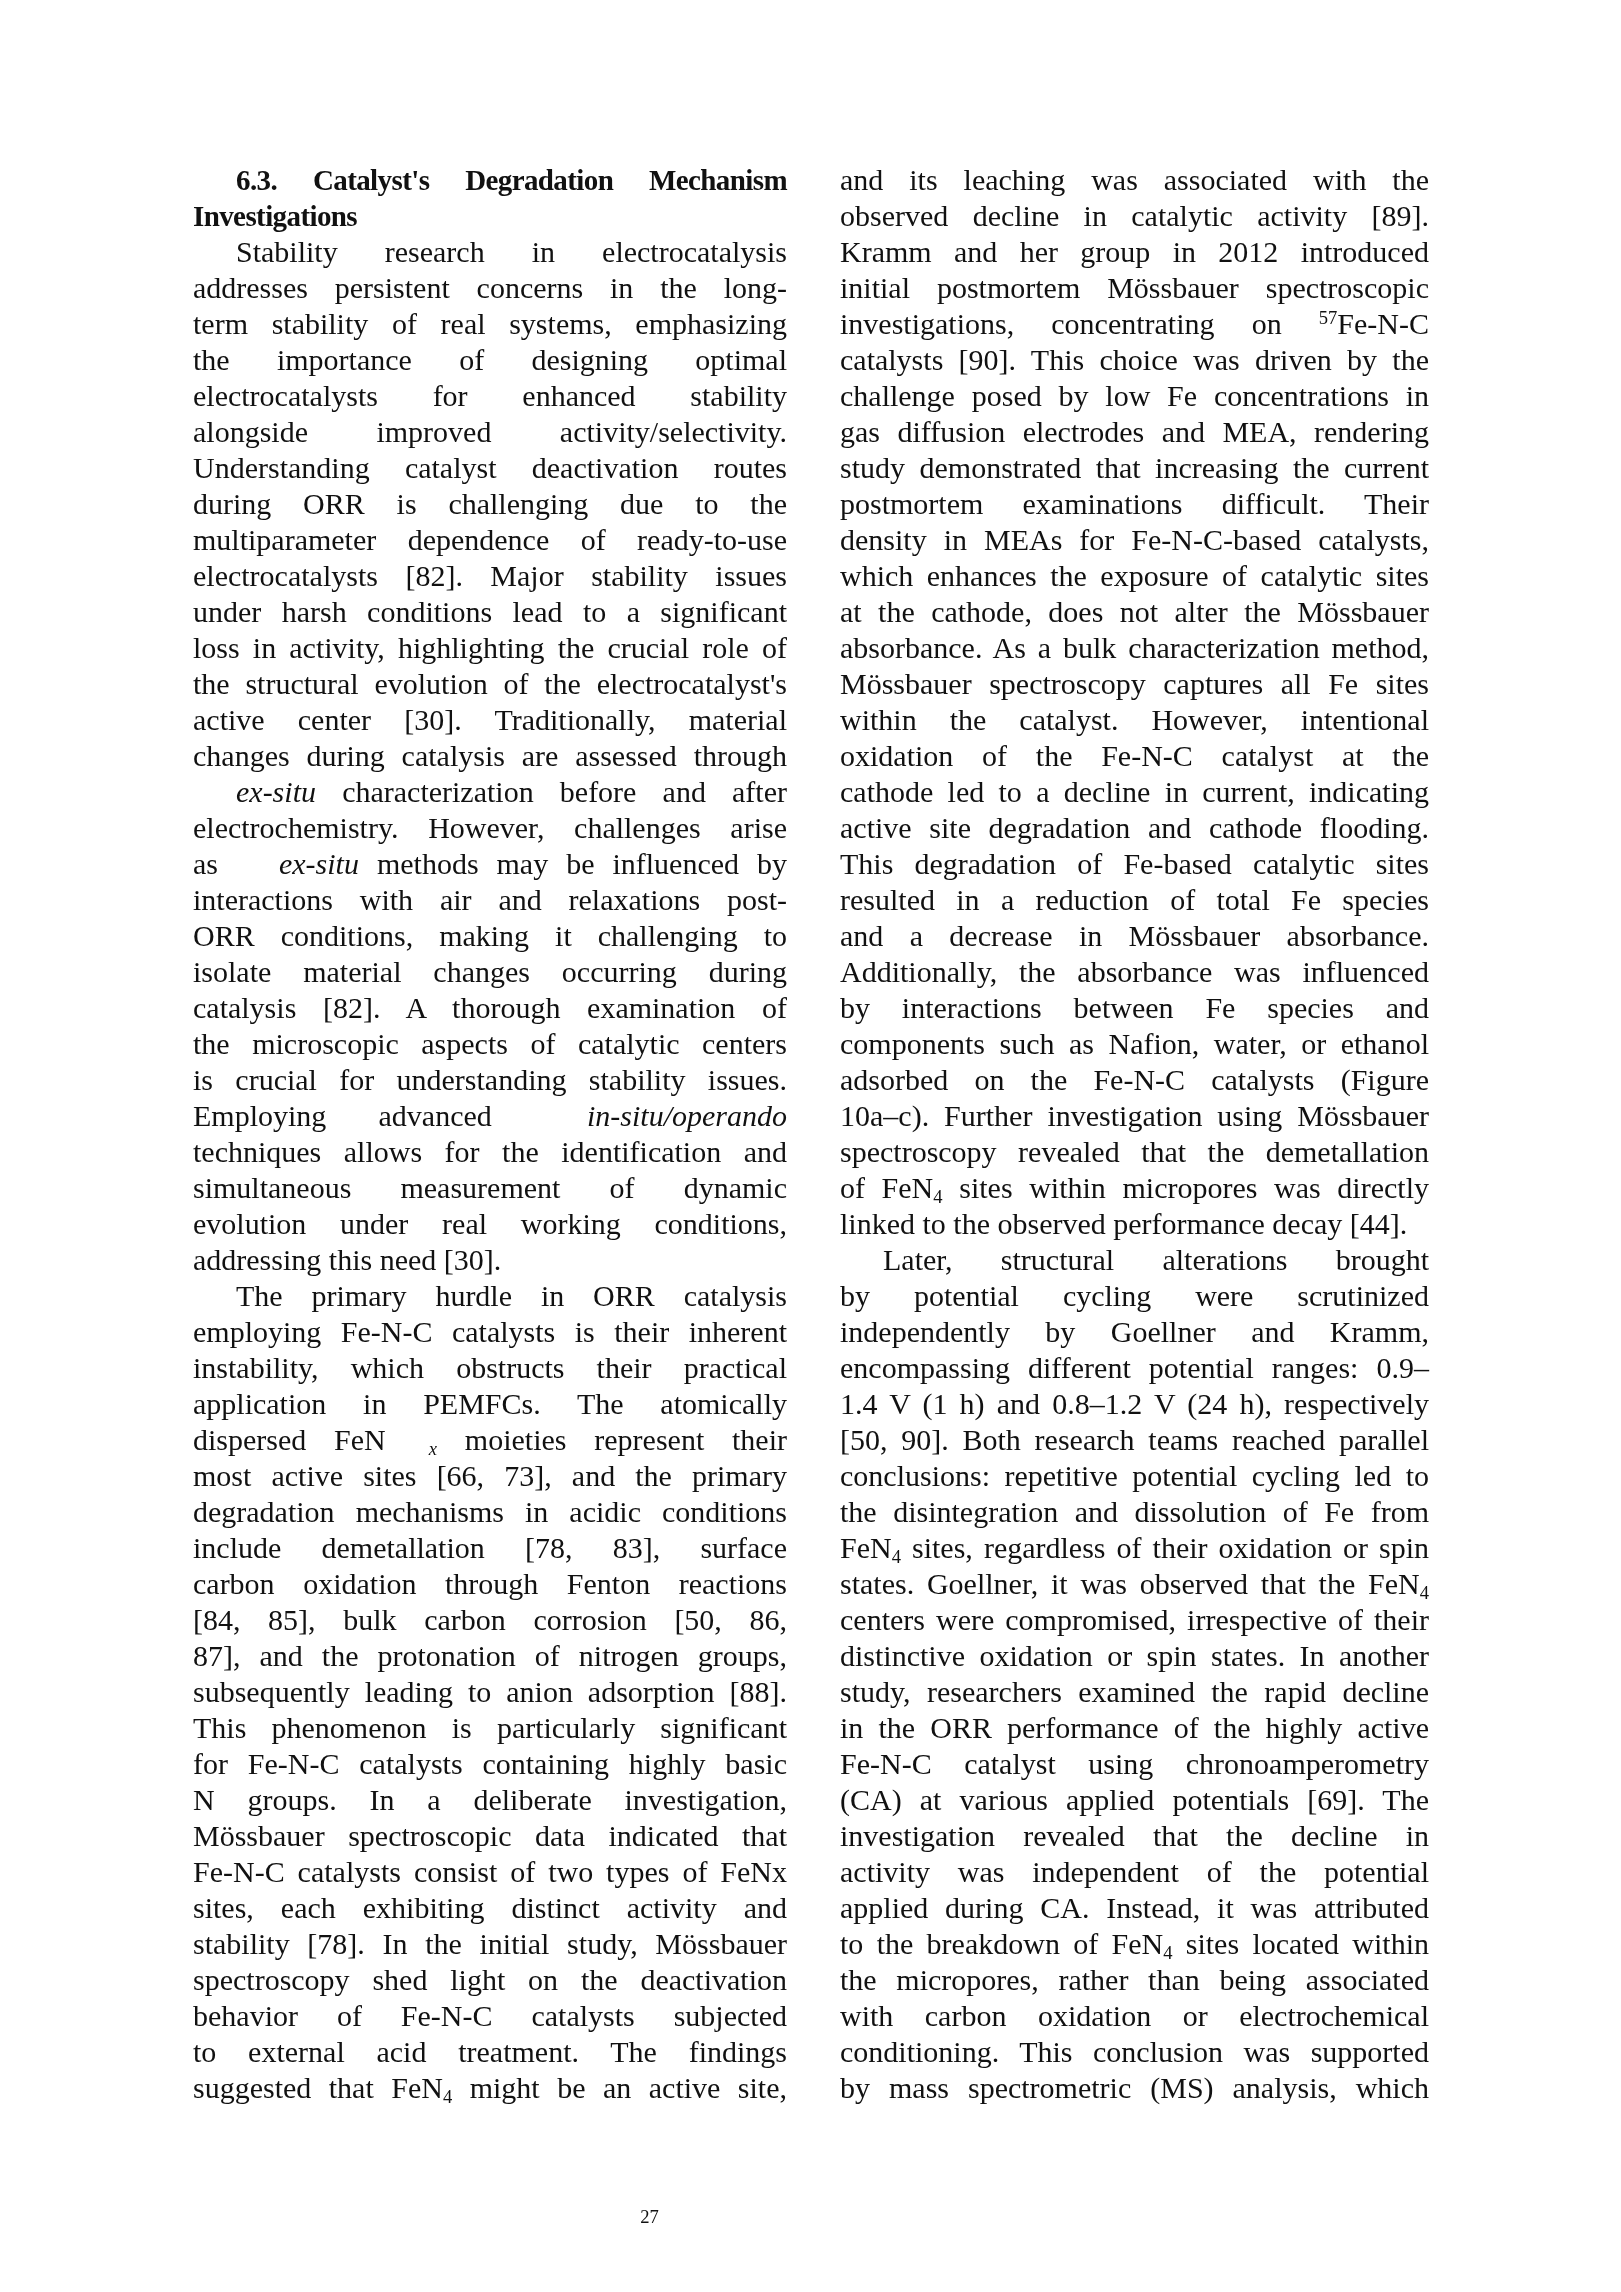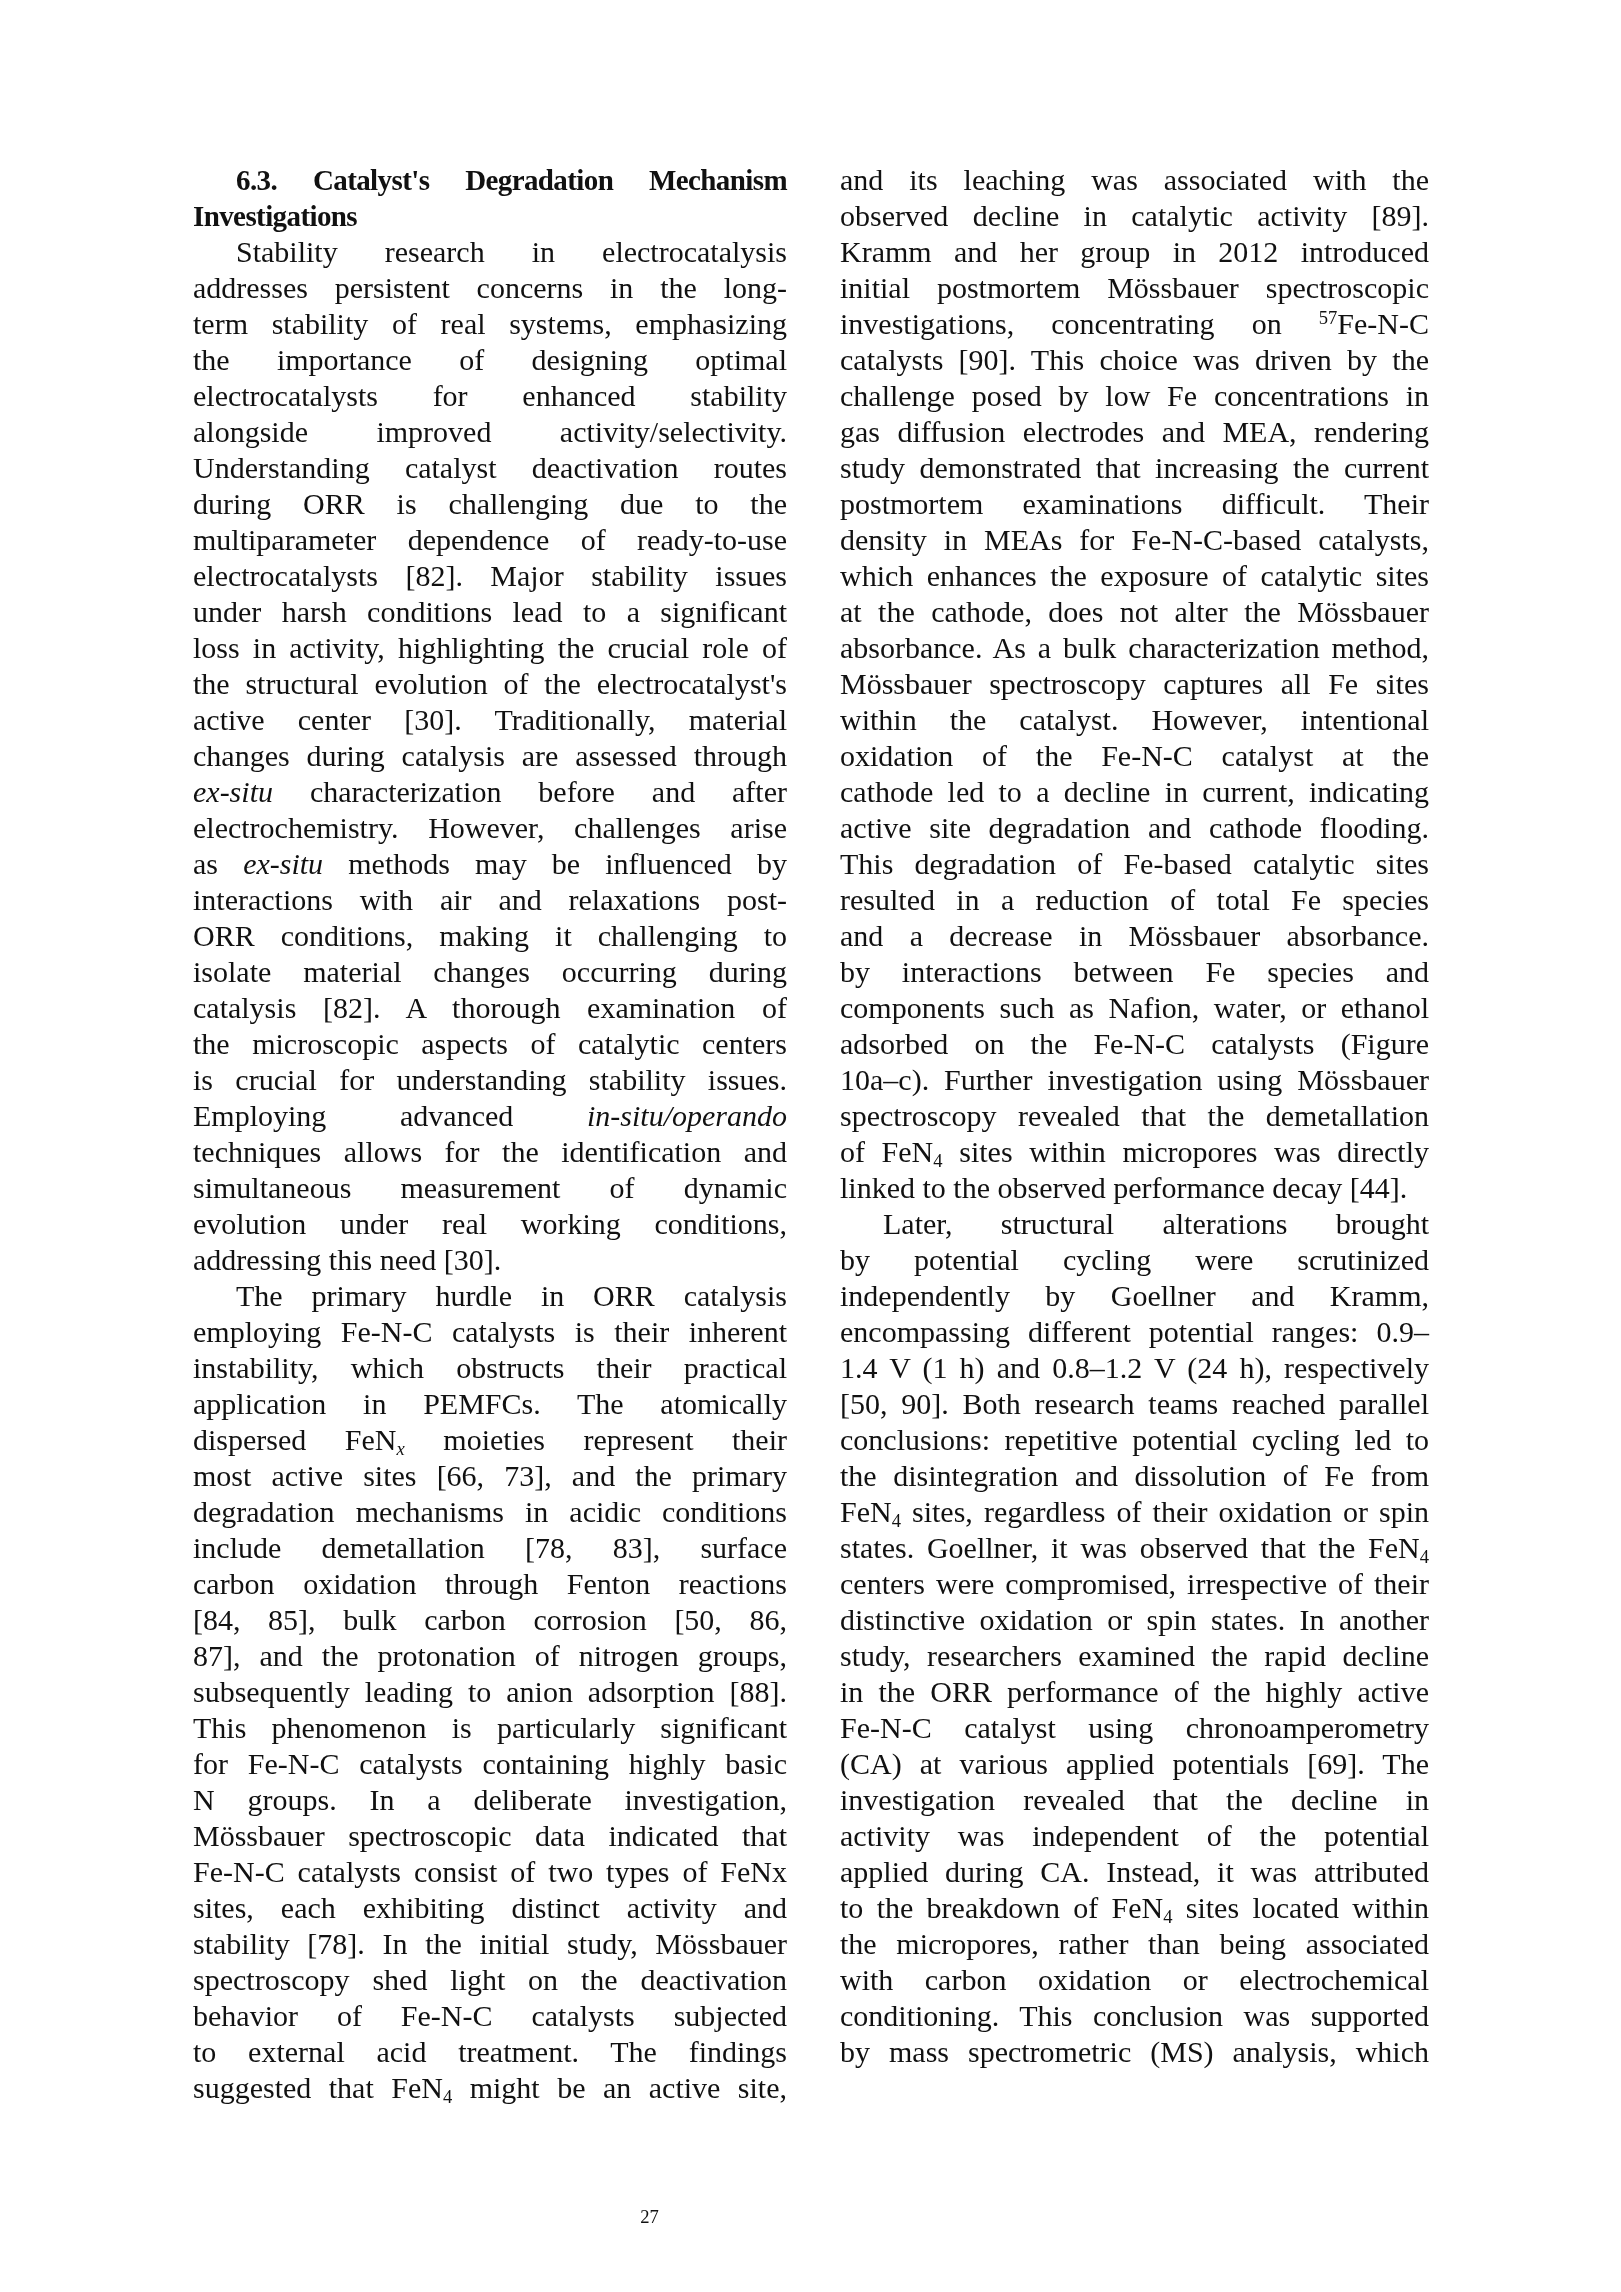--- a/index.html
+++ b/index.html
@@ -41,21 +41,21 @@
     .line.last {
       text-align: center;
       text-align-last: left;
     }
     .line.indent { padding-left: 43px; }
     .line.heading {
       font-weight: bold;
       font-size: 29px;
       letter-spacing: -0.6px;
     }
-    .line .i { font-style: italic; }
+    .line .i { font-style: italic; margin-left: 43px; }
     .line .b { font-weight: normal; }
     .line sub, .line sup {
       font-size: 62%;
       line-height: 0;
     }
     .line sub { vertical-align: -0.28em; }
     .line sup { vertical-align: 0.55em; }
 
     .page-number {
       position: absolute;
@@ -144,20 +144,21 @@
       <span class="line"><span>at the cathode, does not alter the Mössbauer</span></span>
       <span class="line"><span>absorbance. As a bulk characterization method,</span></span>
       <span class="line"><span>Mössbauer spectroscopy captures all Fe sites</span></span>
       <span class="line"><span>within the catalyst. However, intentional</span></span>
       <span class="line"><span>oxidation of the Fe-N-C catalyst at the</span></span>
       <span class="line"><span>cathode led to a decline in current, indicating</span></span>
       <span class="line"><span>active site degradation and cathode flooding.</span></span>
       <span class="line"><span>This degradation of Fe-based catalytic sites</span></span>
       <span class="line"><span>resulted in a reduction of total Fe species</span></span>
       <span class="line"><span>and a decrease in Mössbauer absorbance.</span></span>
+      <span class="line"><span>Additionally, the absorbance was influenced</span></span>
       <span class="line"><span>by interactions between Fe species and</span></span>
       <span class="line"><span>components such as Nafion, water, or ethanol</span></span>
       <span class="line"><span>adsorbed on the Fe-N-C catalysts (</span><span class="b">Figure</span></span>
       <span class="line"><span class="b">10a–c</span><span>). Further investigation using Mössbauer</span></span>
       <span class="line"><span>spectroscopy revealed that the demetallation</span></span>
       <span class="line"><span>of FeN</span><sub>4</sub><span> sites within micropores was directly</span></span>
       <span class="line last"><span>linked to the observed performance decay [44].</span></span>
       <span class="line indent"><span>Later, structural alterations brought</span></span>
       <span class="line"><span>by potential cycling were scrutinized</span></span>
       <span class="line"><span>independently by Goellner and Kramm,</span></span>

